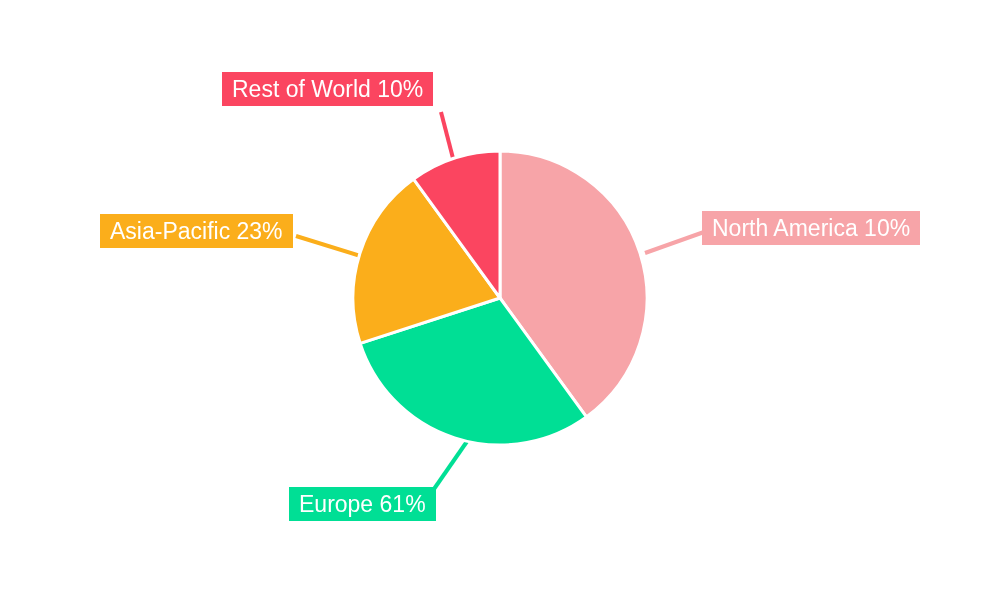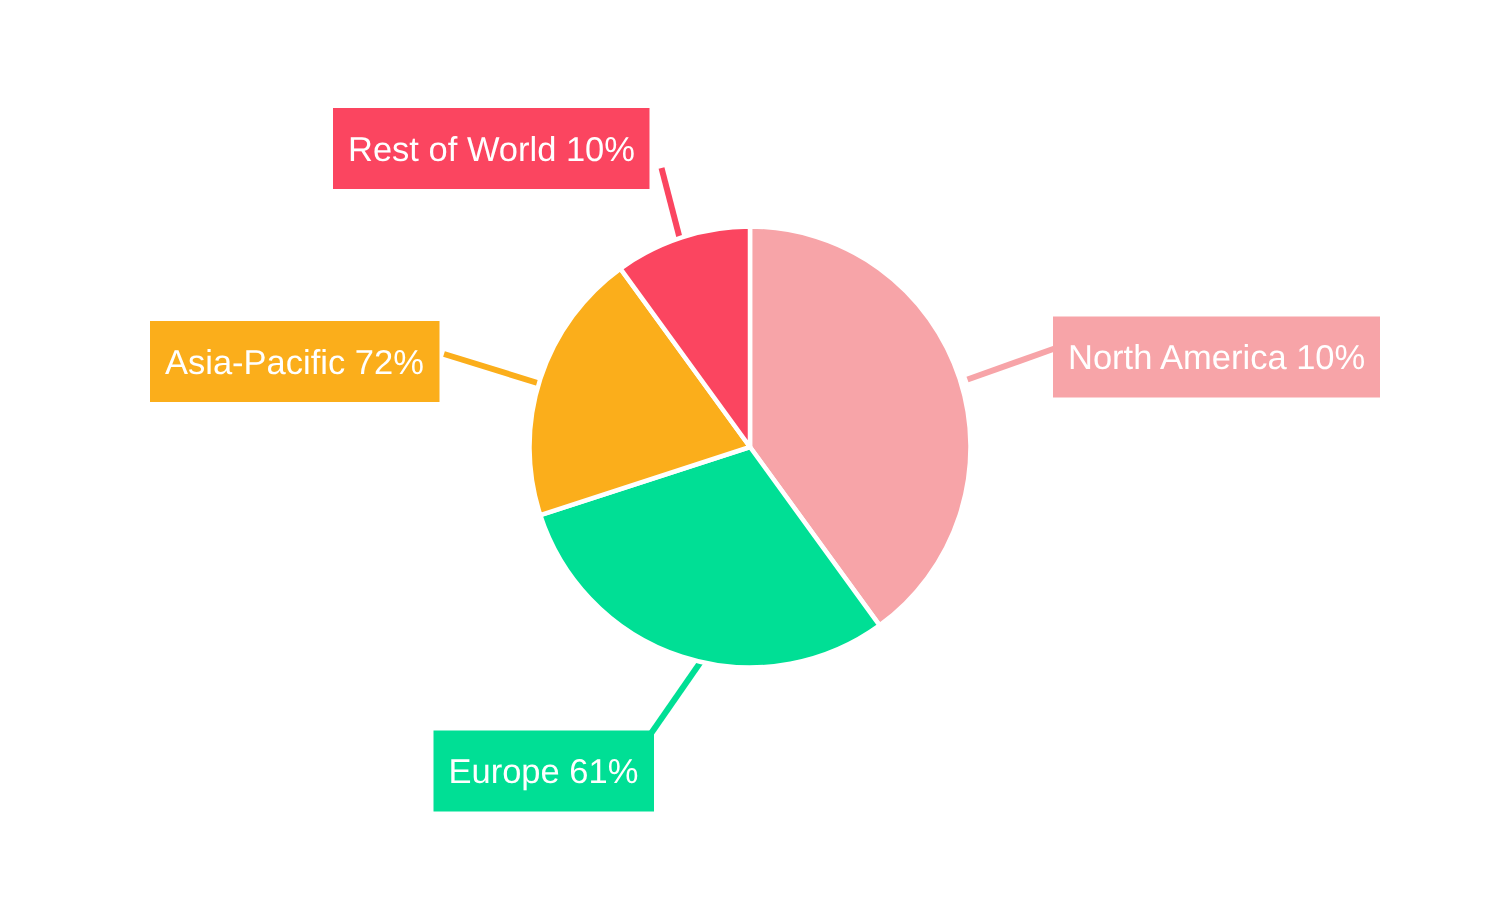--- a/index.html
+++ b/index.html
@@ -28,21 +28,21 @@
     width: 1000px;
     height: 600px;
     display: block;
   }
   .pie-label {
     position: absolute;
     display: flex;
     align-items: center;
     justify-content: flex-end;
     box-sizing: border-box;
-    height: 54px;
+    height: 34px;
     padding: 0 10px;
     color: #ffffff;
     font-family: "Liberation Sans", sans-serif;
     font-size: 23px;
     font-weight: 400;
     line-height: 42px;
     white-space: nowrap;
     letter-spacing: 0px;
   }
   .chart-title {
@@ -87,20 +87,20 @@
 
   <div class="pie-label" style="left:702px; top:211px; background:#f7a4a8;">
     <span>North America 10%</span>
   </div>
 
   <div class="pie-label" style="left:289px; top:487px; background:#00df95;">
     <span>Europe 61%</span>
   </div>
 
   <div class="pie-label" style="left:100px; top:214px; background:#fbae1b;">
-    <span>Asia-Pacific 72%</span>
+    <span>Asia-Pacific 23%</span>
   </div>
 
   <div class="pie-label" style="left:222px; top:72px; background:#fb4560;">
     <span>Rest of World 10%</span>
   </div>
 
 </div>
 
 </body></html>

